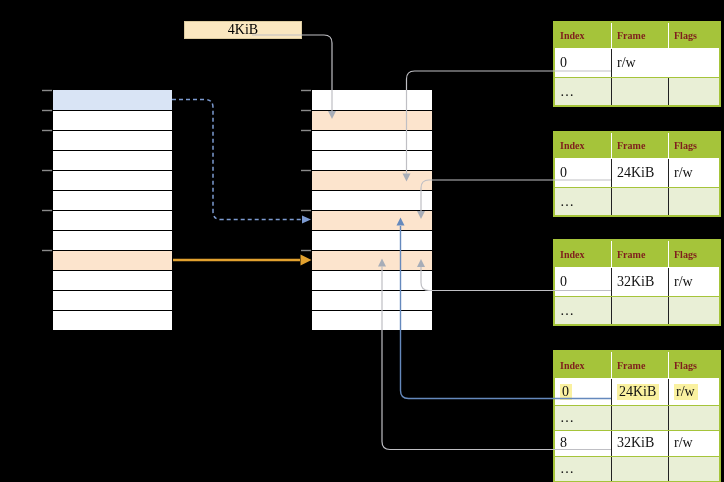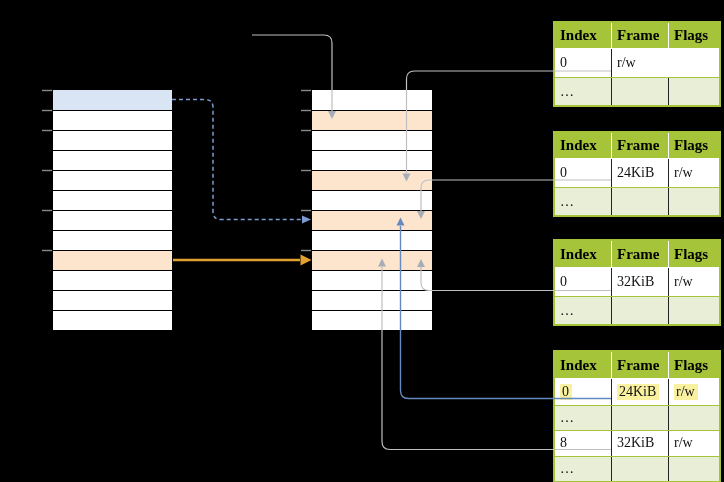--- a/index.html
+++ b/index.html
@@ -6,28 +6,31 @@
   #canvas{position:relative;width:724px;height:482px;background:#000;overflow:hidden;
           font-family:"Liberation Serif","DejaVu Serif",serif;}
   .kib-box{position:absolute;box-sizing:border-box;text-align:center;
            font-size:14px;line-height:16px;color:#000;}
   .memtable{position:absolute;box-sizing:border-box;}
   .memrow{box-sizing:border-box;width:100%;}
   .ptable{position:absolute;box-sizing:border-box;}
   .ptrow{display:grid;box-sizing:border-box;}
   .ptcell{box-sizing:border-box;display:flex;align-items:center;padding-left:5px;
           font-size:14px;color:#111;overflow:hidden;white-space:nowrap;}
-  .ptcell.head{font-weight:bold;font-size:15px;color:#000000;}
+  .ptcell.head{font-weight:bold;font-size:10px;color:#7f1d1d;}
   .hl{padding:0 3px 0 2px;}
   svg#overlay{position:absolute;left:0;top:0;pointer-events:none;}
 </style>
 </head>
 <body>
 
 <div id="canvas">
+  <div class="kib-box" id="fourkib" style="left: 184px; top: 21px; width: 118px; height: 18px; background: rgb(250, 231, 192); border: 1px solid rgb(220, 203, 160);">
+    <span>4KiB</span>
+  </div>
   <div class="memtable" id="left-table" style="left: 52px; top: 89px; width: 121px; border: 1px solid rgb(0, 0, 0); background: rgb(255, 255, 255);">
       <div class="memrow" style="height: 20px; background: rgb(217, 228, 245);"></div>
       <div class="memrow" style="height: 20px; border-top: 1px solid rgb(0, 0, 0); background: rgb(255, 255, 255);"></div>
       <div class="memrow" style="height: 20px; border-top: 1px solid rgb(0, 0, 0); background: rgb(255, 255, 255);"></div>
       <div class="memrow" style="height: 20px; border-top: 1px solid rgb(0, 0, 0); background: rgb(255, 255, 255);"></div>
       <div class="memrow" style="height: 20px; border-top: 1px solid rgb(0, 0, 0); background: rgb(255, 255, 255);"></div>
       <div class="memrow" style="height: 20px; border-top: 1px solid rgb(0, 0, 0); background: rgb(255, 255, 255);"></div>
       <div class="memrow" style="height: 20px; border-top: 1px solid rgb(0, 0, 0); background: rgb(255, 255, 255);"></div>
       <div class="memrow" style="height: 20px; border-top: 1px solid rgb(0, 0, 0); background: rgb(255, 255, 255);"></div>
       <div class="memrow" style="height: 20px; border-top: 1px solid rgb(0, 0, 0); background: rgb(252, 228, 205);"></div>

